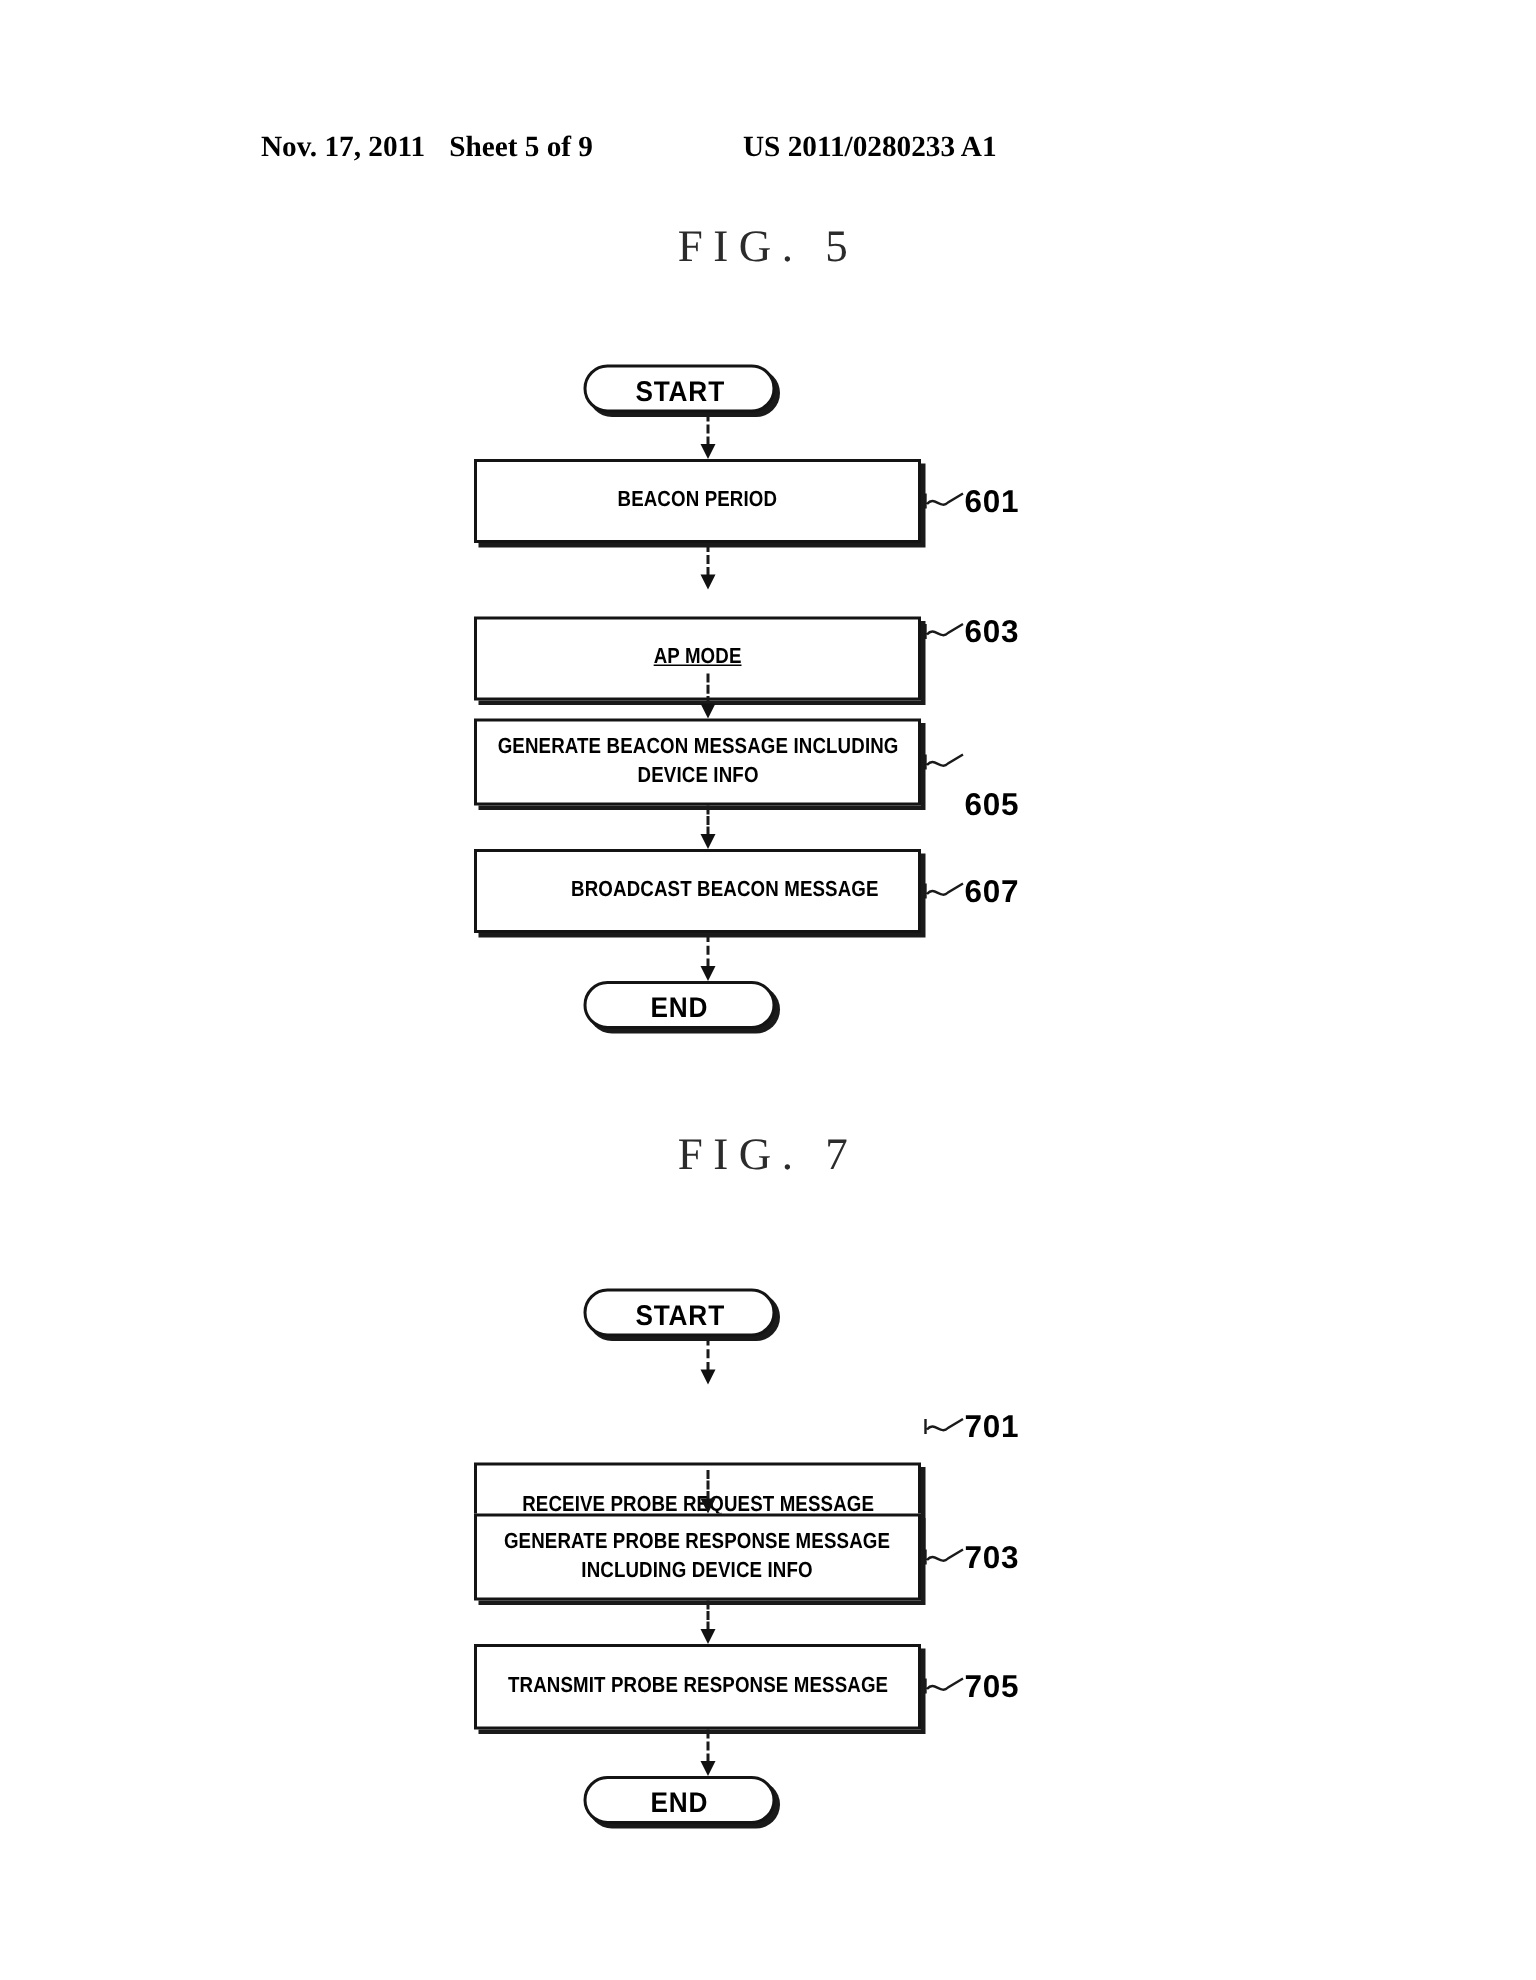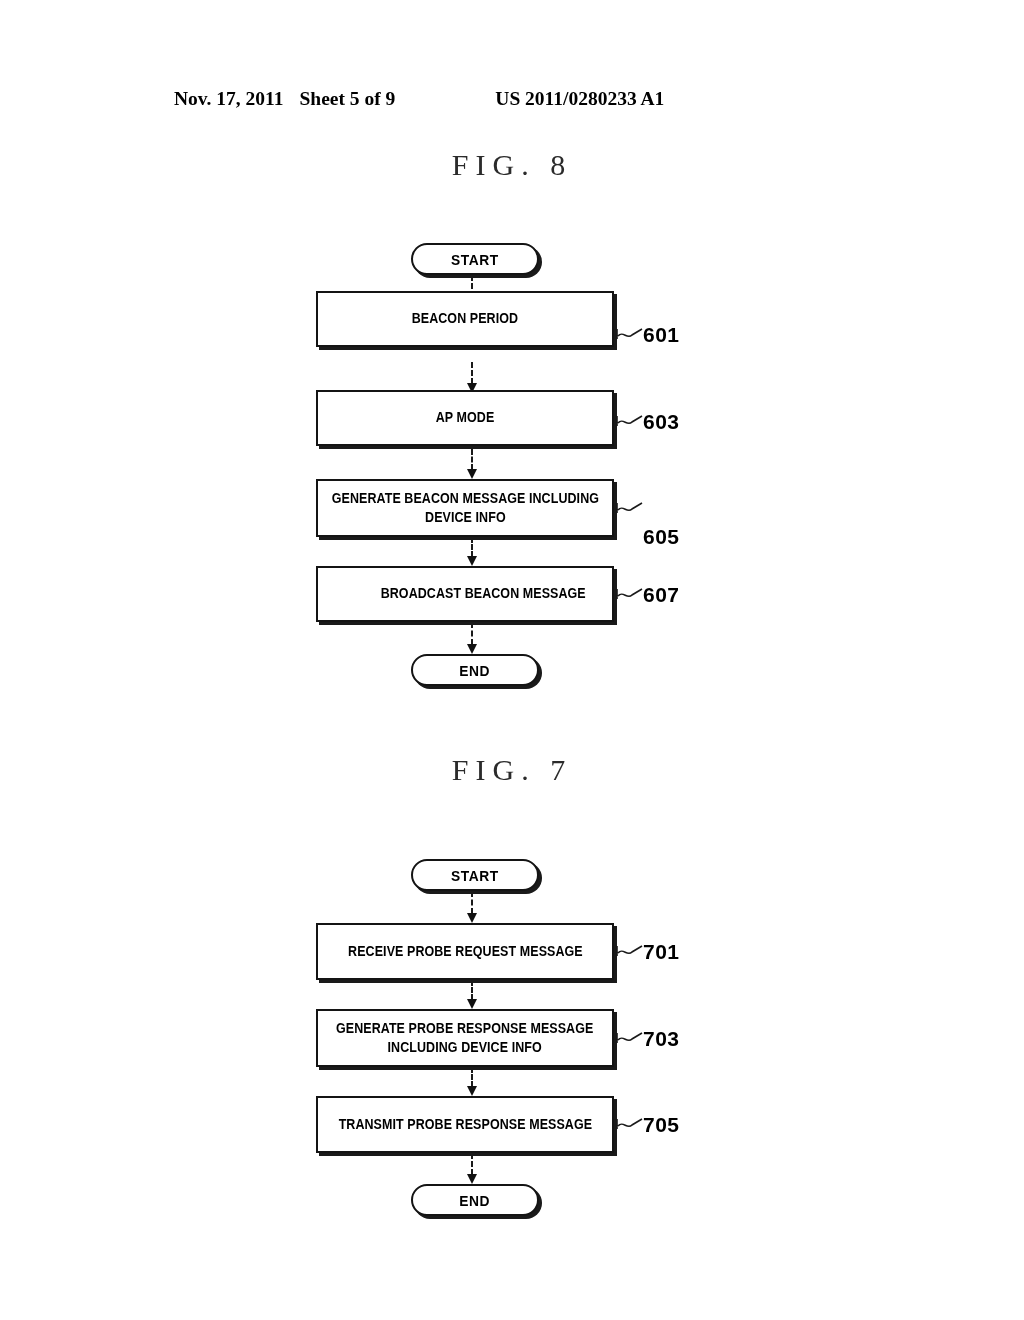--- a/index.html
+++ b/index.html
@@ -78,27 +78,28 @@
     line-height: 1.32;
     font-stretch: condensed;
   }
   .node.process .txt {
     transform: scaleX(0.86);
     transform-origin: center center;
     white-space: nowrap;
   }
 
   .node.terminal {
-    left: 411px;
+    left: 389px;
     width: 128px;
     height: 32px;
     border-radius: 18px;
-    font-size: 15px;
+    font-size: 19px;
     font-weight: bold;
     letter-spacing: 0.6px;
+    align-items: flex-end;
   }
   .node.terminal .txt {
     transform: scaleX(0.92);
     transform-origin: center center;
     white-space: nowrap;
   }
 
   
   .connector {
     position: absolute;
@@ -137,40 +138,40 @@
   .ref-leader {
     position: absolute;
     left: 616px;
     width: 28px;
     height: 14px;
   }
   .ref-leader svg { display: block; width: 28px; height: 14px; }
 
   
   #f6-start     { top: 243px; }
-  #f6-b601      { top: 291px; height: 56px; justify-content: center; }
-  #f6-b603      { top: 390px; height: 56px; }
+  #f6-b601      { top: 306px; height: 56px; justify-content: center; }
+  #f6-b603      { top: 411px; height: 56px; text-decoration: underline; }
   #f6-b605      { top: 479px; height: 58px; }
   #f6-b607      { top: 566px; height: 56px; padding-left: 36px; }
   #f6-end       { top: 654px; }
 
   #f6-c0 { top: 275px; height: 31px; }
   #f6-c1 { top: 362px; height: 31px; }
   #f6-c2 { top: 449px; height: 30px; }
   #f6-c3 { top: 537px; height: 29px; }
   #f6-c4 { top: 622px; height: 32px; }
 
   #f6-r601 { top: 323px; }  #f6-l601 { top: 327px; }
   #f6-r603 { top: 410px; }  #f6-l603 { top: 414px; }
   #f6-r605 { top: 525px; }  #f6-l605 { top: 501px; }
   #f6-r607 { top: 583px; }  #f6-l607 { top: 587px; }
 
   
   #f7-start     { top: 859px; }
-  #f7-b701      { top: 923px; height: 57px; }
+  #f7-b701      { top: 975px; height: 57px; }
   #f7-b703      { top: 1009px; height: 58px; }
   #f7-b705      { top: 1096px; height: 57px; }
   #f7-end       { top: 1184px; }
 
   #f7-c0 { top: 891px; height: 32px; }
   #f7-c1 { top: 980px; height: 29px; }
   #f7-c2 { top: 1067px; height: 29px; }
   #f7-c3 { top: 1153px; height: 31px; }
 
   #f7-r701 { top: 940px; }  #f7-l701 { top: 944px; }
@@ -179,21 +180,21 @@
 </style>
 </head>
 <body>
 
 <div class="page-header">
   <span class="hdr-date">Nov. 17, 2011</span>
   <span class="hdr-sheet">Sheet 5 of 9</span>
   <span class="hdr-num">US 2011/0280233 A1</span>
 </div>
 
-<div class="fig-title" id="fig6-title">FIG. 8</div>
+<div class="fig-title" id="fig6-title">FIG. 5</div>
 
 <div class="flow">
 
   <div class="node terminal" id="f6-start">
     <span class="txt">START</span>
   </div>
 
   <div class="connector" id="f6-c0">
     <span class="stem"></span>
     <span class="head"></span>

